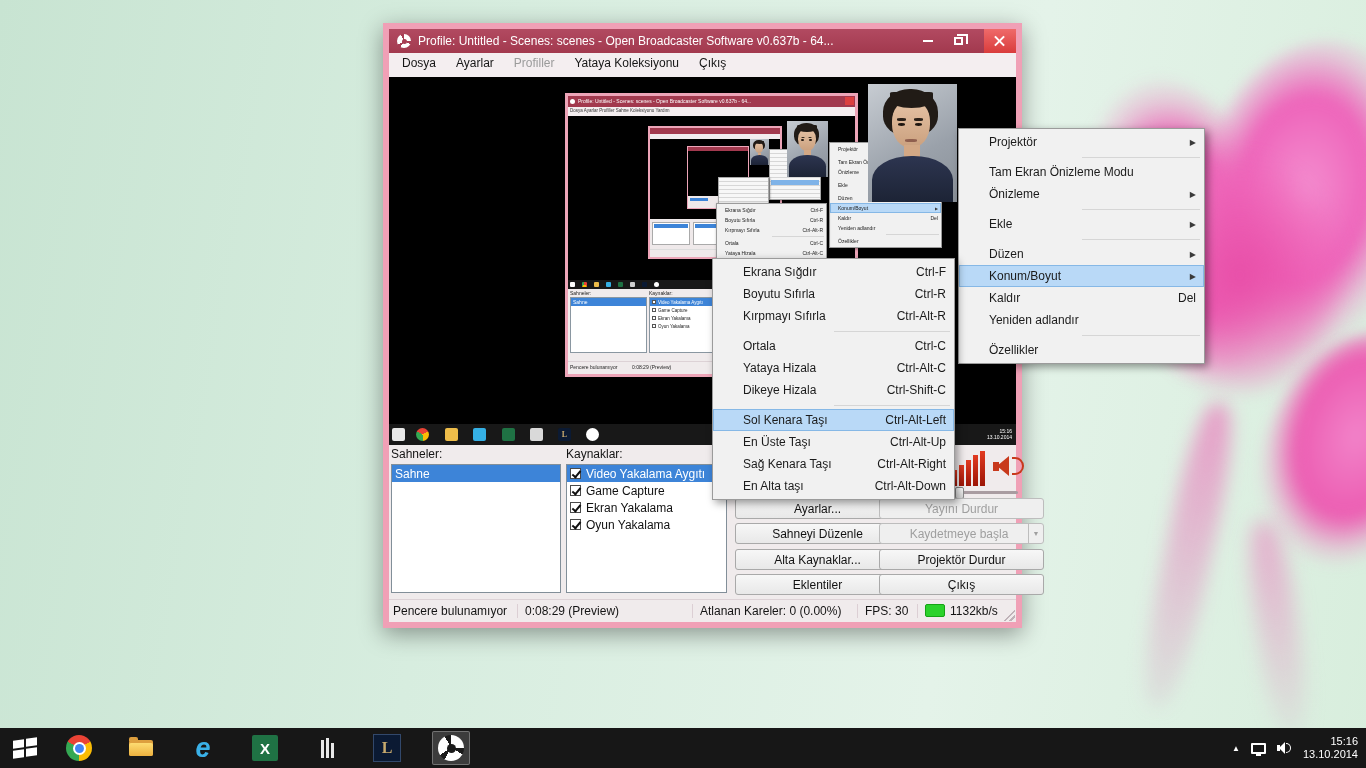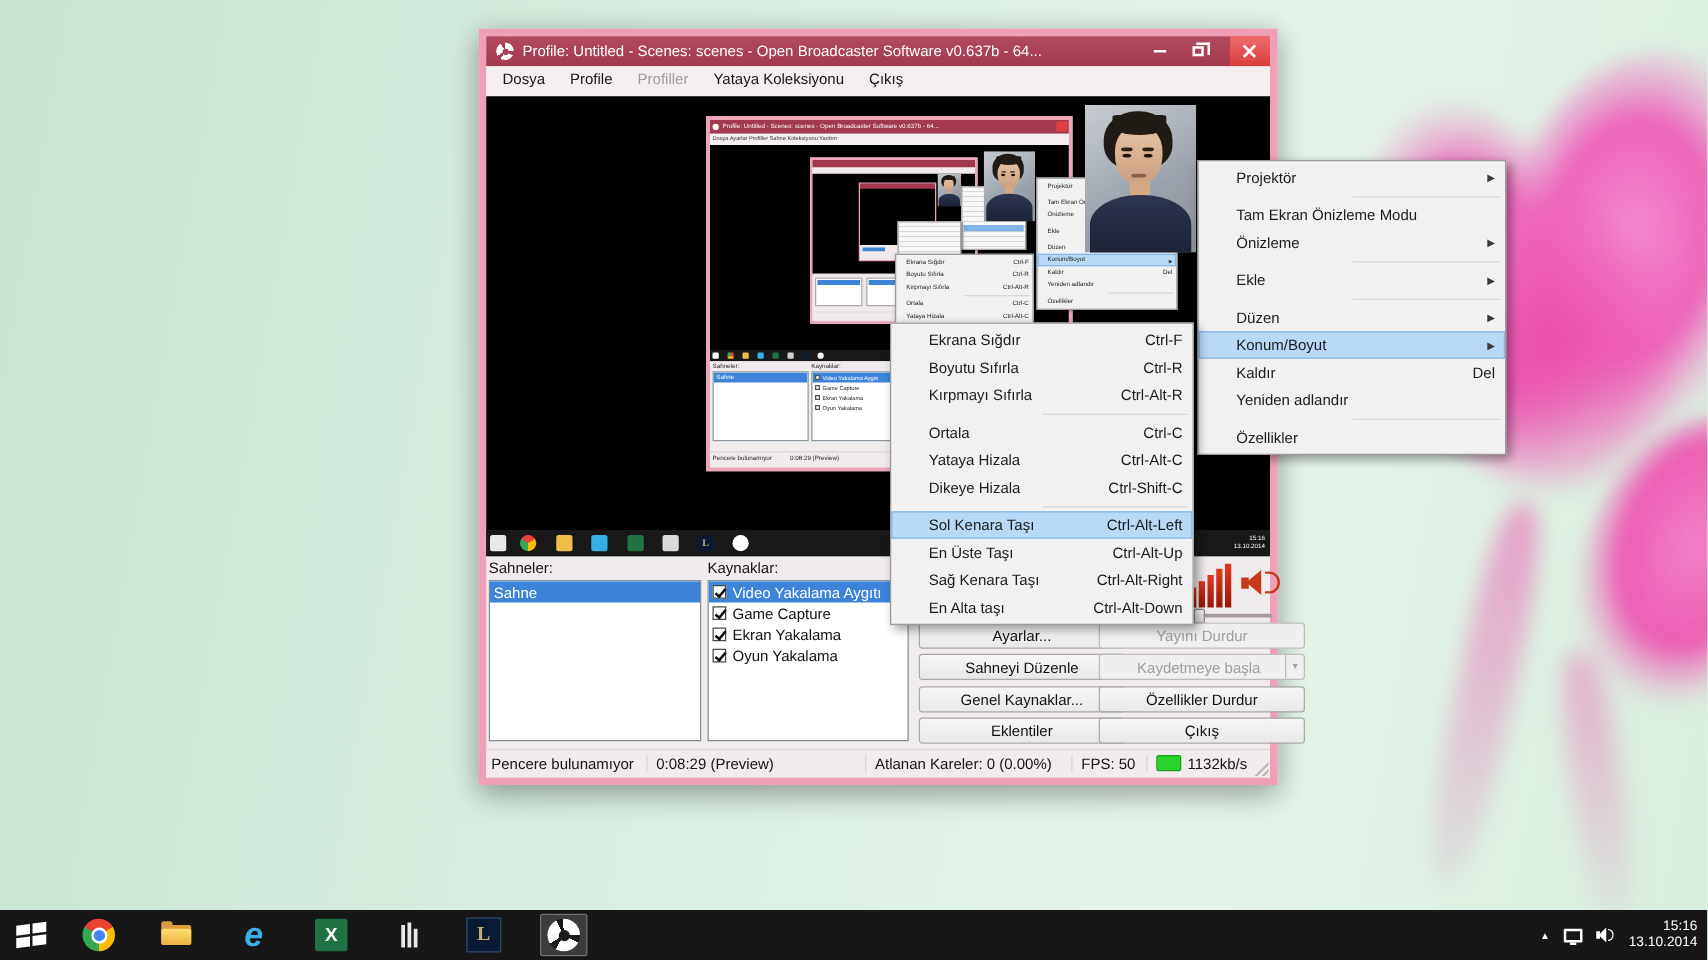--- a/index.html
+++ b/index.html
@@ -209,21 +209,21 @@
       <span class="tb-btn close">
           <i class="x1"></i>
           <i class="x2"></i>
         </span>
     </div>
 
     <div class="menubar">
 
         <span class="mb-item">Dosya</span>
 
-        <span class="mb-item">Profile</span>
+        <span class="mb-item">Ayarlar</span>
 
         <span class="mb-item disabled">Profiller</span>
 
         <span class="mb-item">Yataya Koleksiyonu</span>
 
         <span class="mb-item">Çıkış</span>
       </div>
 
     <div class="preview">
 
@@ -524,40 +524,40 @@
           <i class="sp-cone"></i>
           <i class="sp-wave"></i>
       </div>
       <div class="vslider" style="left:551px;top:42px;width:78px">
         <i class="vtrack"></i>
         <i class="vhandle" style="left:15px"></i>
       </div>
 
       <div class="btn" style="left:346px;top:53px">Ayarlar...</div>
       <div class="btn" style="left:346px;top:78px">Sahneyi Düzenle</div>
-      <div class="btn" style="left:346px;top:104px">Genel Kaynaklar...</div>
+      <div class="btn" style="left:346px;top:104px">Alta Kaynaklar...</div>
       <div class="btn" style="left:346px;top:129px">Eklentiler</div>
 
       <div class="btn disabled" style="left:490px;top:53px">Yayını Durdur</div>
       <div class="btn disabled" style="left:490px;top:78px;padding-right:5px">
         <span>Kaydetmeye başla</span>
         <span class="dd">▼</span>
       </div>
-      <div class="btn" style="left:490px;top:104px">Özellikler Durdur</div>
+      <div class="btn" style="left:490px;top:104px">Projektör Durdur</div>
       <div class="btn" style="left:490px;top:129px">Çıkış</div>
     </div>
 
     <div class="statusbar">
       <span class="st" style="left:4px">Pencere bulunamıyor</span>
       <i class="st-sep" style="left:128px"></i>
       <span class="st" style="left:136px">0:08:29 (Preview)</span>
       <i class="st-sep" style="left:303px"></i>
       <span class="st" style="left:311px">Atlanan Kareler: 0 (0.00%)</span>
       <i class="st-sep" style="left:468px"></i>
-      <span class="st" style="left:476px">FPS: 50</span>
+      <span class="st" style="left:476px">FPS: 30</span>
       <i class="st-sep" style="left:528px"></i>
       <span class="st-green" style="left:536px"></span>
       <span class="st" style="left:561px">1132kb/s</span>
       <i class="grip"></i>
     </div>
   </div>
 
   <div class="menu realmenu" style="left:958px;top:128px;width:247px">
 
       <div class="mi">

